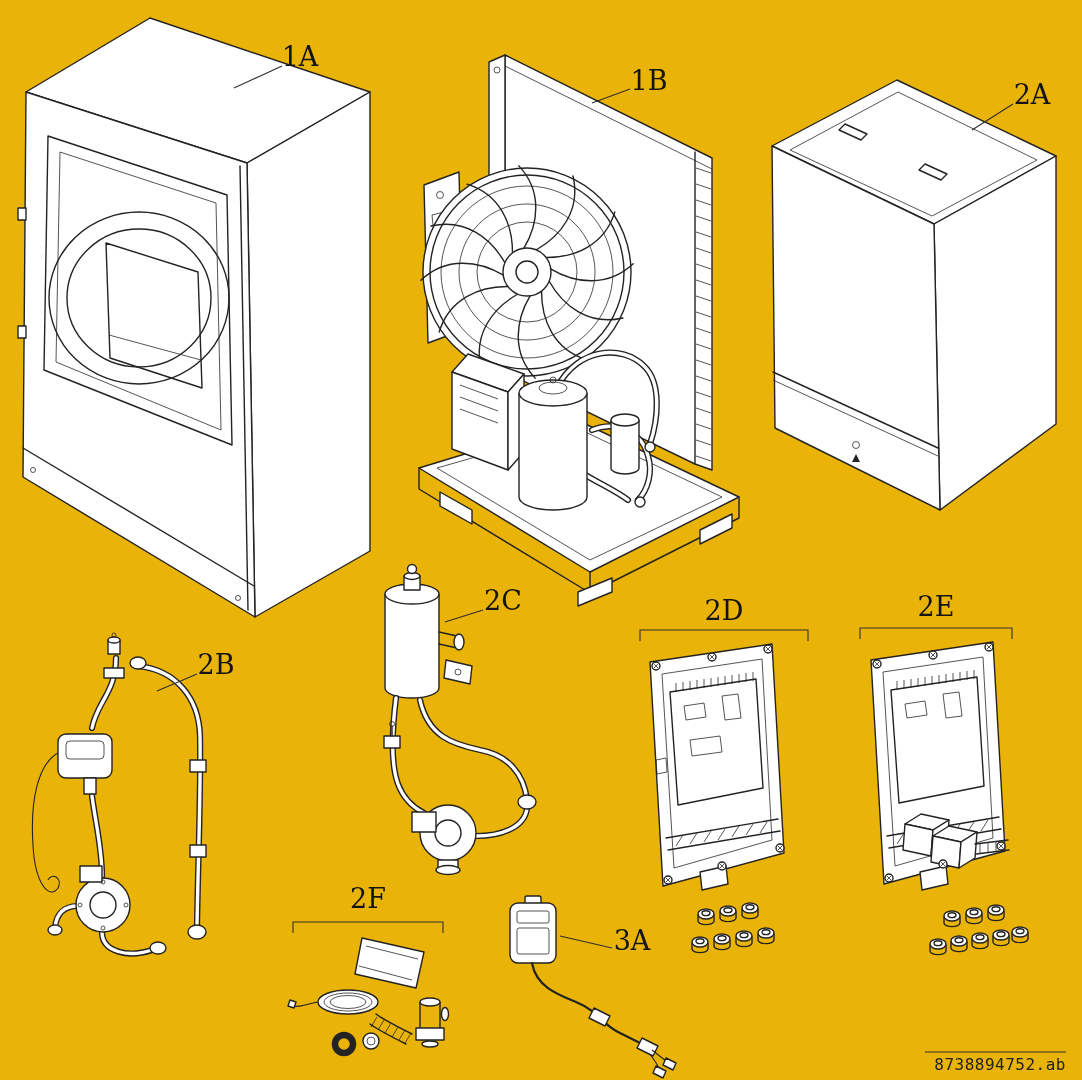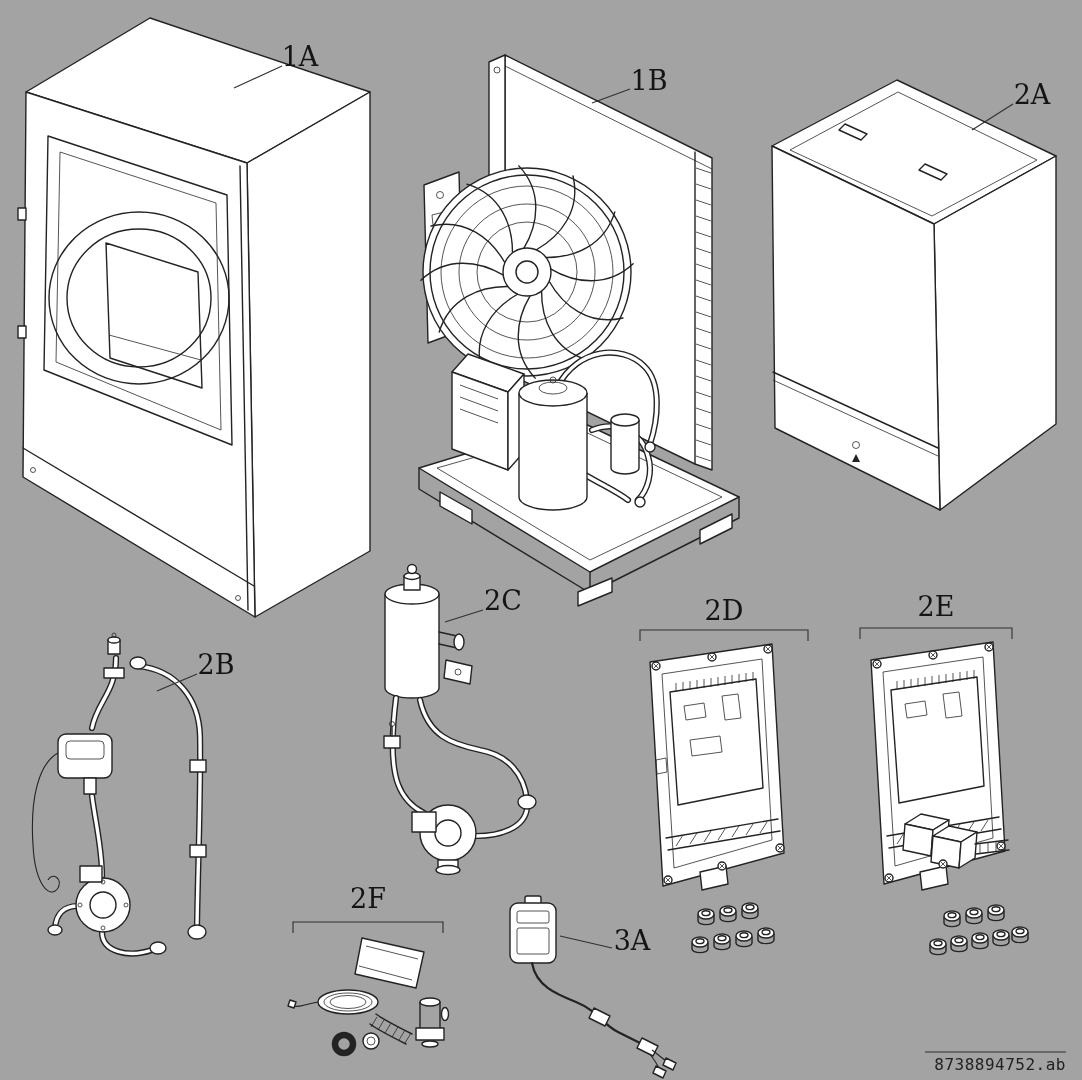--- a/index.html
+++ b/index.html
@@ -1,16 +1,16 @@
 <!DOCTYPE html>
 <html><head>
 <meta charset="utf-8">
 <style>
   html,body{margin:0;padding:0;background:#fff;}
-  .stage{position:relative;width:1082px;height:1080px;background:#a3a3a3;overflow:hidden;
+  .stage{position:relative;width:1082px;height:1080px;background:#eab308;overflow:hidden;
          font-family:"DejaVu Sans",sans-serif;}
   svg{display:block;}
   .k  {stroke:#232323;stroke-width:1.4;fill:none;stroke-linejoin:round;stroke-linecap:round;}
   .wf {stroke:#232323;stroke-width:1.4;fill:#ffffff;stroke-linejoin:round;}
   .thin{stroke:#2a2a2a;stroke-width:.8;fill:none;}
   .po {stroke:#232323;stroke-width:6.2;fill:none;stroke-linecap:round;}
   .pi {stroke:#ffffff;stroke-width:3.4;fill:none;stroke-linecap:round;}
   .wire{stroke:#232323;stroke-width:1.1;fill:none;}
   .cable{stroke:#232323;stroke-width:2.2;fill:none;stroke-linecap:round;}
   .df {fill:#232323;stroke:none;}

